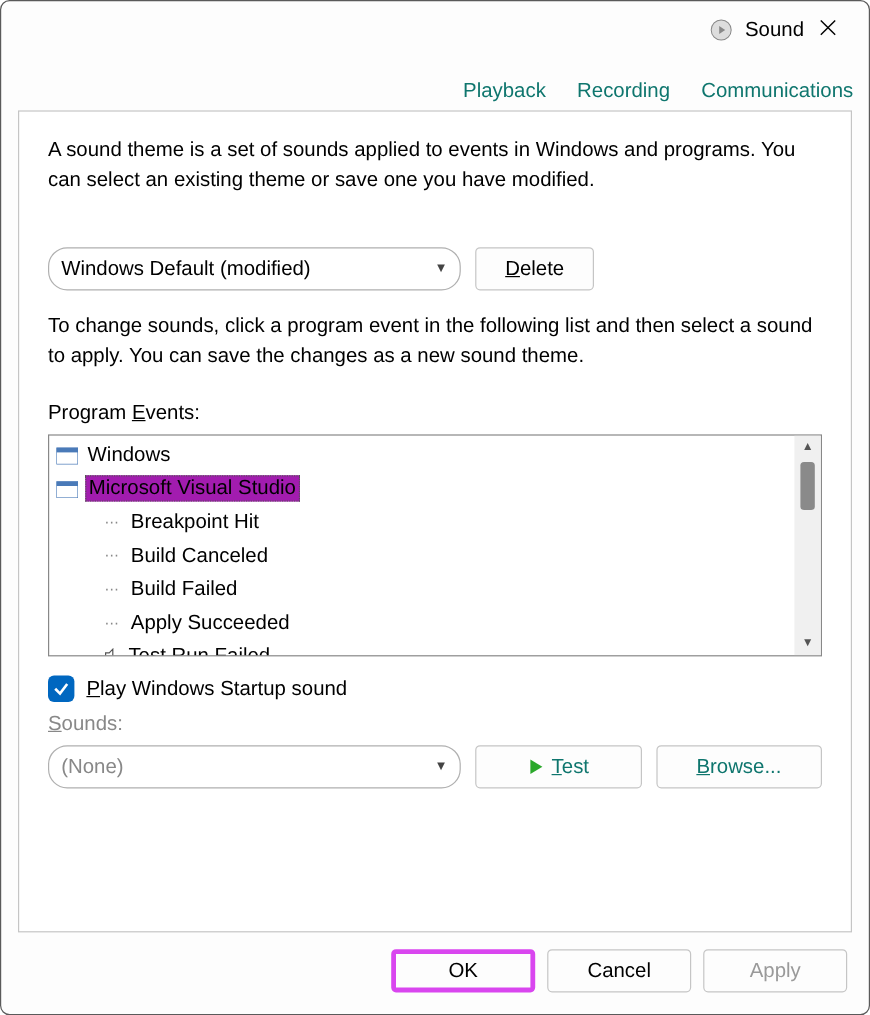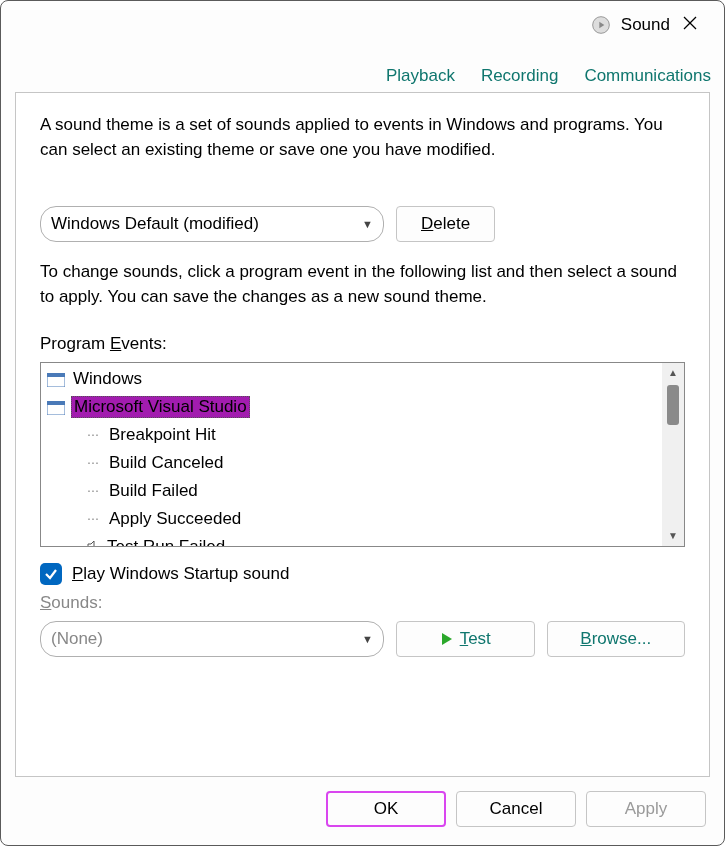--- a/index.html
+++ b/index.html
@@ -41,21 +41,21 @@
     .leaf .leaf-text { padding: 0 2px; }
     .leaf.with-icon { padding-left: 46px; }
     .check-row { display: flex; align-items: center; margin-bottom: 8px; cursor: pointer; }
     .checkbox { width: 22px; height: 22px; border-radius: 5px; background: #0067c0; margin-right: 10px; display: flex; align-items: center; justify-content: center; }
     .checkbox svg { width: 14px; height: 14px; }
     .sounds-label { color: #888; margin-bottom: 8px; }
     .sounds-row { display: flex; gap: 12px; }
     .play-icon { color: #2ba82b; margin-right: 6px; display:inline-flex; }
     .footer { display: flex; justify-content: flex-end; gap: 10px; padding: 0 18px 18px 0; }
     .fbtn { width: 120px; height: 36px; border: 1px solid #c5c5c5; border-radius: 4px; background: #fdfdfd; font-size: 17px; cursor: pointer; display:flex; align-items:center; justify-content:center; }
-    .fbtn.primary { border: 2px solid #d946ef; }
+    .fbtn.primary { border: 4px solid #d946ef; }
     .fbtn.disabled { color: #9a9a9a; }
   </style>
 </head>
 <body>
 
 <div class="window">
   <div class="titlebar">
     <span class="icon">
       <svg viewBox="0 0 24 24">
           <circle cx="12" cy="12" r="10" fill="#ddd" stroke="#888"></circle>

